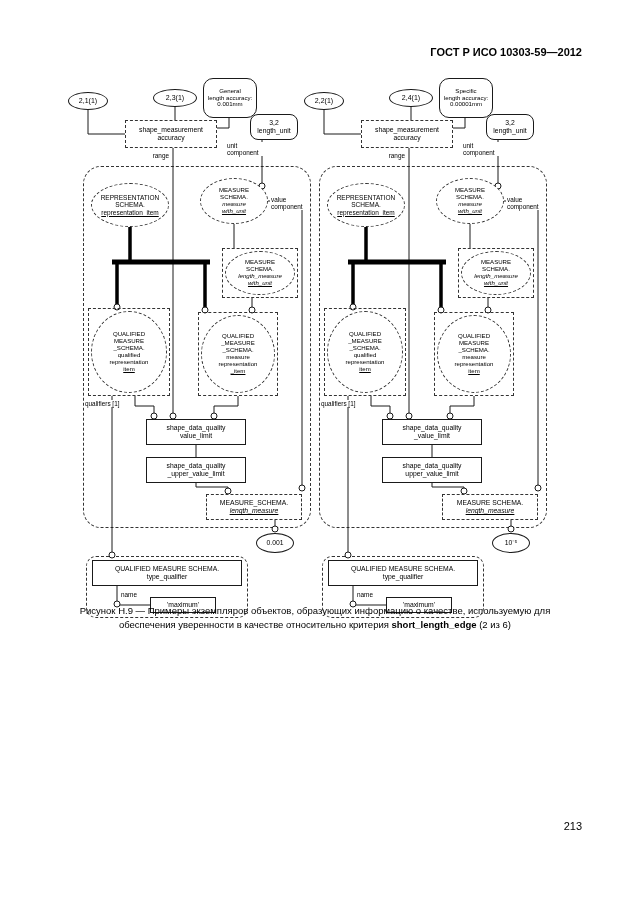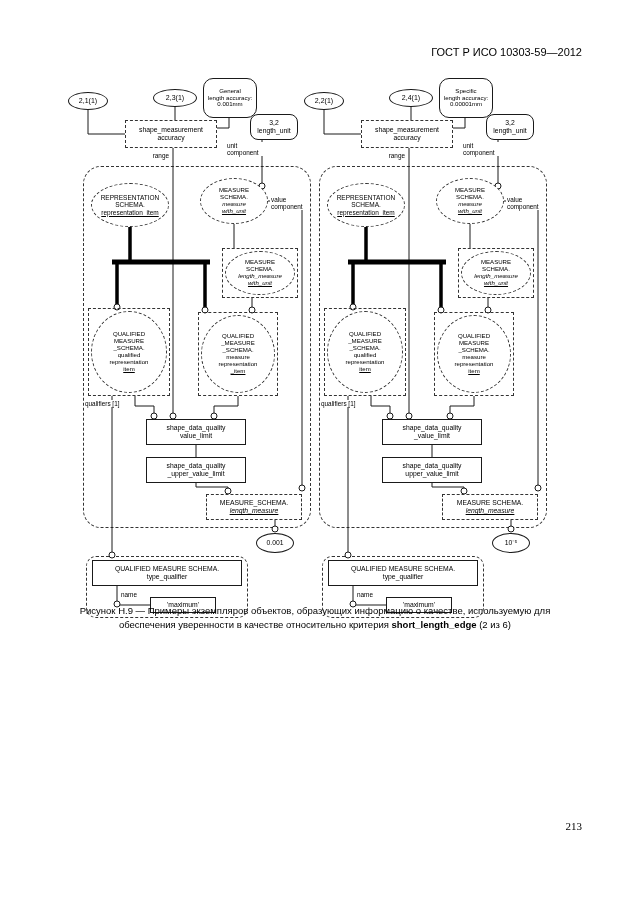--- a/index.html
+++ b/index.html
@@ -1,20 +1,20 @@
 <!DOCTYPE html>
 <html><head>
 <meta charset="utf-8">
 <style>
   * { margin:0; padding:0; box-sizing:border-box; }
   html,body { width:630px; height:913px; background:#ffffff; }
   body { position:relative; font-family:"Liberation Sans", sans-serif; color:#000; }
 
-  .header { position:absolute; top:46px; right:48px; font-size:11px; font-weight:normal; }
-  .page-number { position:absolute; top:820px; right:48px; font-size:11px;font-family:Liberation Serif, serif; }
+  .header { position:absolute; top:46px; right:48px; font-size:11px; font-weight:bold; }
+  .page-number { position:absolute; top:820px; right:48px; font-size:11px; }
   .caption { position:absolute; top:604px; left:64px; width:502px; font-size:9.5px; line-height:1.45; text-align:center; }
 
   #diagram-area { position:absolute; top:0; left:0; width:630px; height:630px; }
   .diagram { position:absolute; top:78px; width:250px; height:545px; }
   .connectors { position:absolute; top:0; left:0; }
 
   .shape { position:absolute; display:flex; flex-direction:column; align-items:center;
            justify-content:center; text-align:center; font-size:6.5px; line-height:1.14;
            background:#fff; }
   .shape span { display:block; }

